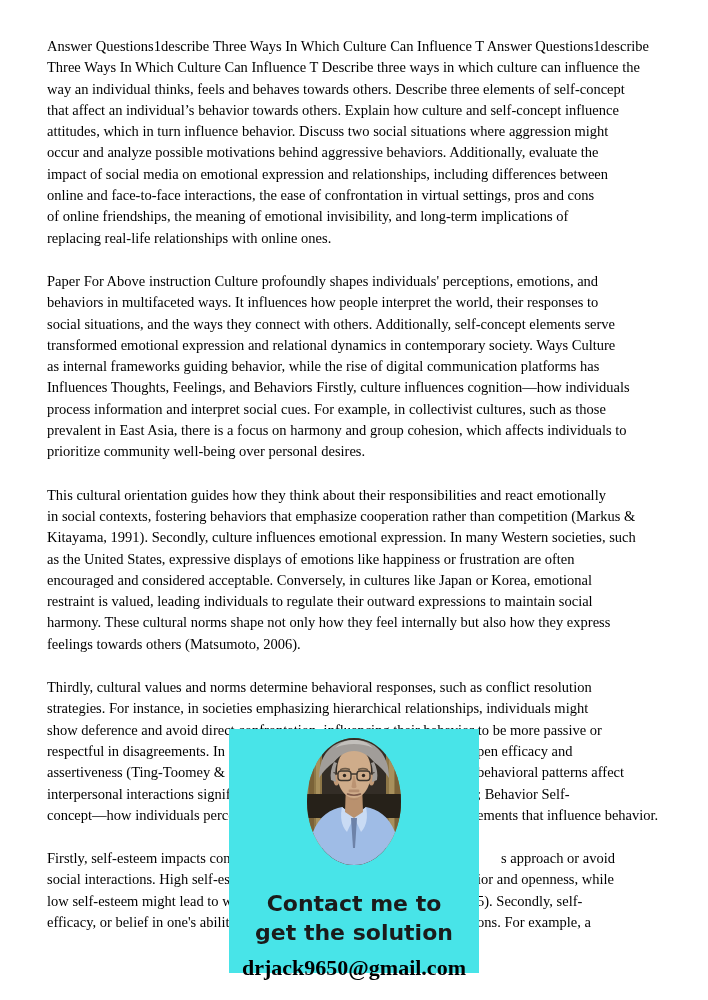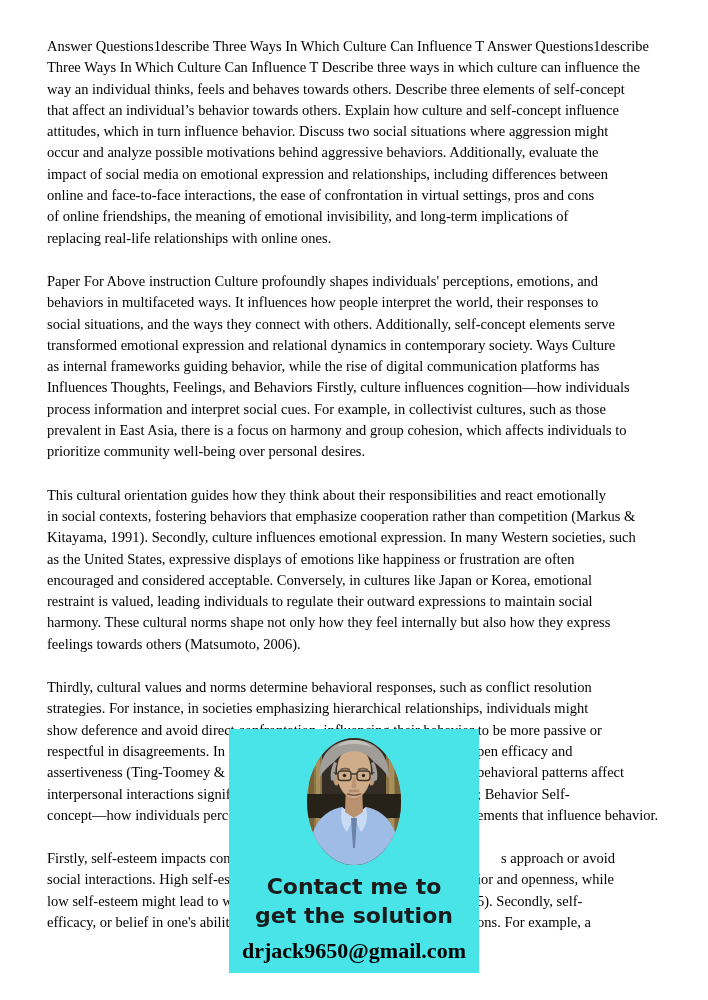--- a/index.html
+++ b/index.html
@@ -49,21 +49,21 @@
     align-items: center;
     z-index: 10;
   }
   .portrait {
     margin-top: 9px;
     width: 94px;
     height: 127px;
     flex: 0 0 auto;
   }
   .promo-heading {
-    margin-top: 7px;
+    margin-top: 24px;
     font-family: "DejaVu Sans", sans-serif;
     font-weight: 700;
     font-size: 22px;
     line-height: 29px;
     color: var(--heading-color, #1b1b1b);
     text-align: center;
   }
   .promo-email {
     margin-top: 7px;
     font-family: "Liberation Serif", serif;

